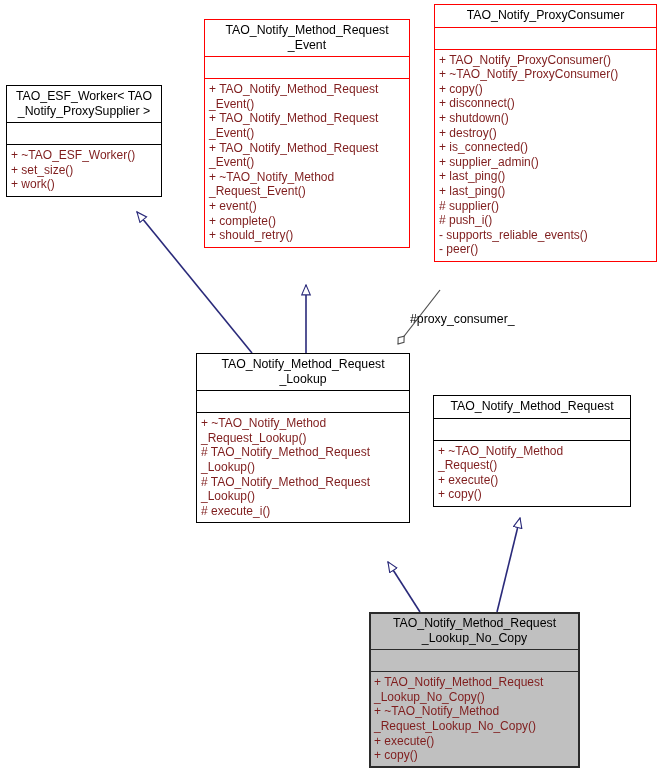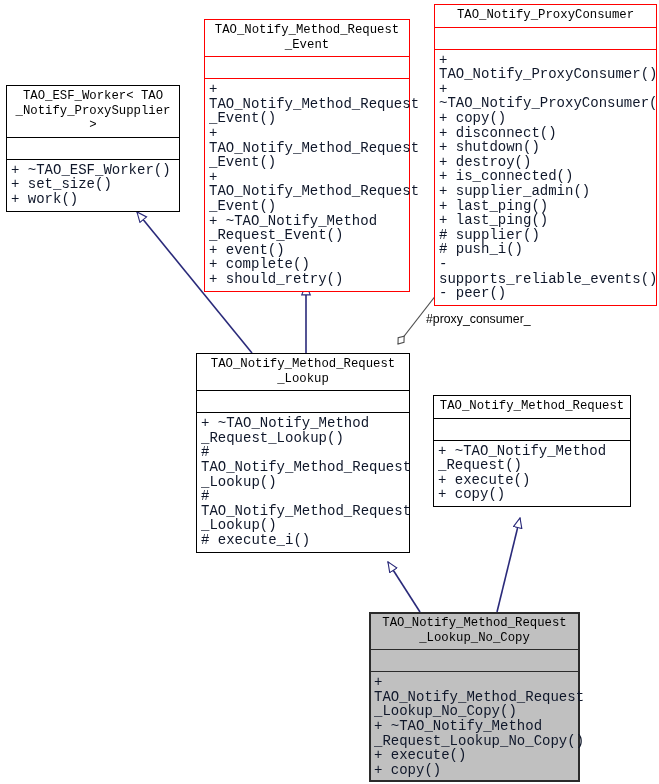--- a/index.html
+++ b/index.html
@@ -26,21 +26,20 @@
     width: 659px;
     height: 784px;
     pointer-events: none;
   }
   .uml-box {
     position: absolute;
     box-sizing: border-box;
     background: #ffffff;
     border: 1px solid #000000;
     z-index: 5;
-    font-family: Liberation Mono, monospace;
   }
   .uml-box.red   { border-color: #ff0000; }
   .uml-box.black { border-color: #000000; }
   .uml-box.gray  {
     background: #c0c0c0;
     border: 1px solid #2b2b2b;
     box-shadow: 0 0 0 1px #2b2b2b inset;
   }
   .uml-title {
     text-align: center;
@@ -60,34 +59,33 @@
   .gray .uml-sep { background: #2b2b2b; }
   .uml-attrs {
     height: 21px;
     box-sizing: border-box;
   }
   .uml-ops {
     padding: 3px 2px 4px 4px;
     box-sizing: border-box;
   }
   .op-line {
-    font-size: 14px;
+    font-size: 12px;
     line-height: 14.6px;
-    color: #0f172a;
+    color: #7f1d1d;
     white-space: pre-wrap;
     word-break: normal;
   }
   .edge-label {
     position: absolute;
     font-size: 12.3px;
     line-height: 14px;
     color: #000000;
     white-space: nowrap;
     z-index: 6;
-    margin-left: 16px;
   }
 </style>
 </head>
 <body>
 
 <div id="canvas">
 
   <svg class="edges" viewBox="0 0 659 784" width="659" height="784">
     <defs>
       <marker id="hollow-tri" markerWidth="12" markerHeight="12" refX="10.5" refY="5" orient="auto" markerUnits="userSpaceOnUse">
@@ -112,21 +110,21 @@
 
     <g>
       <line x1="420" y1="612" x2="388" y2="562" stroke="#2a2a7a" stroke-width="1.6" marker-end="url(#hollow-tri)"></line>
     </g>
 
     <g>
       <line x1="497" y1="612" x2="520" y2="518" stroke="#2a2a7a" stroke-width="1.6" marker-end="url(#hollow-tri)"></line>
     </g>
   </svg>
 
-  <div class="uml-box black" style="left:6px; top:85px; width:174px;">
+  <div class="uml-box black" style="left:6px; top:85px; width:156px;">
     <div class="uml-title">TAO_ESF_Worker&lt; TAO
 _Notify_ProxySupplier &gt;</div>
     <div class="uml-sep"></div>
     <div class="uml-attrs"></div>
     <div class="uml-sep"></div>
     <div class="uml-ops">
       <div class="op-line">+ ~TAO_ESF_Worker()</div>
       <div class="op-line">+ set_size()</div>
       <div class="op-line">+ work()</div>
     </div>

